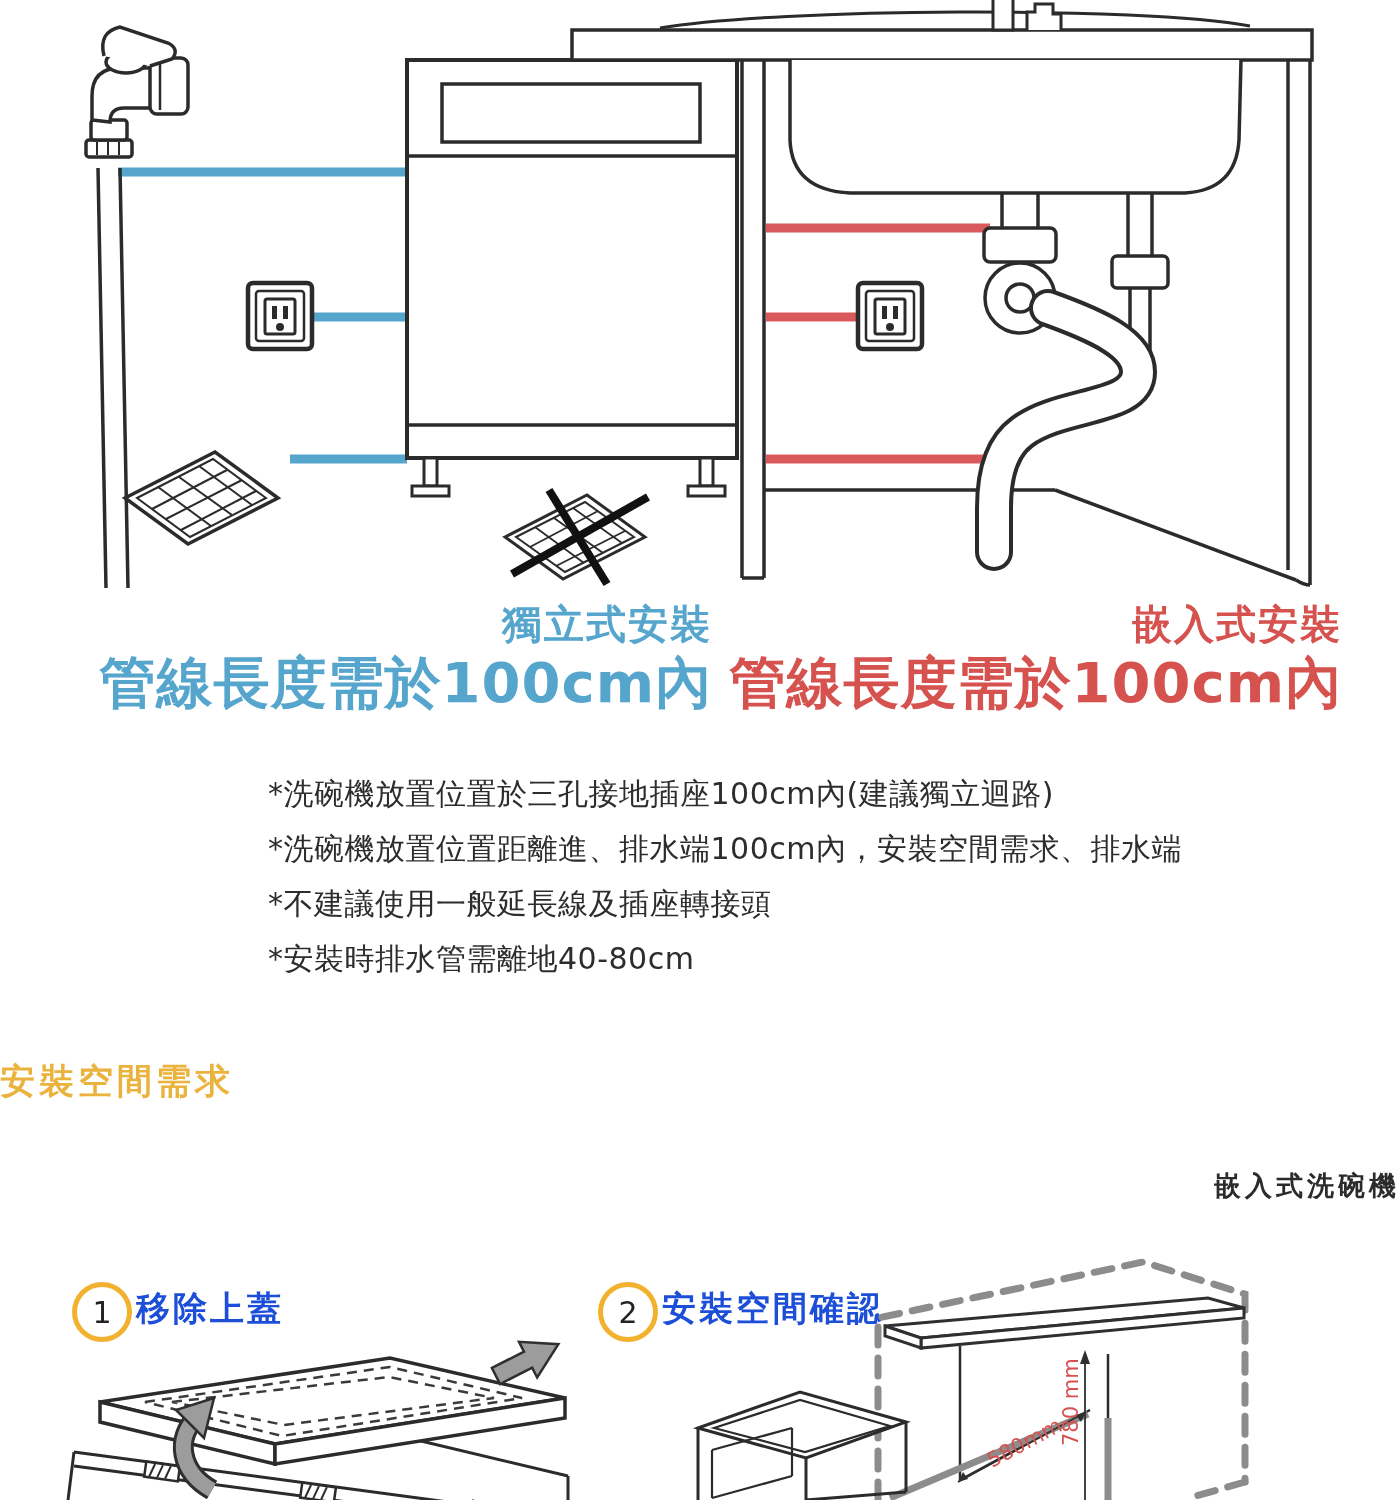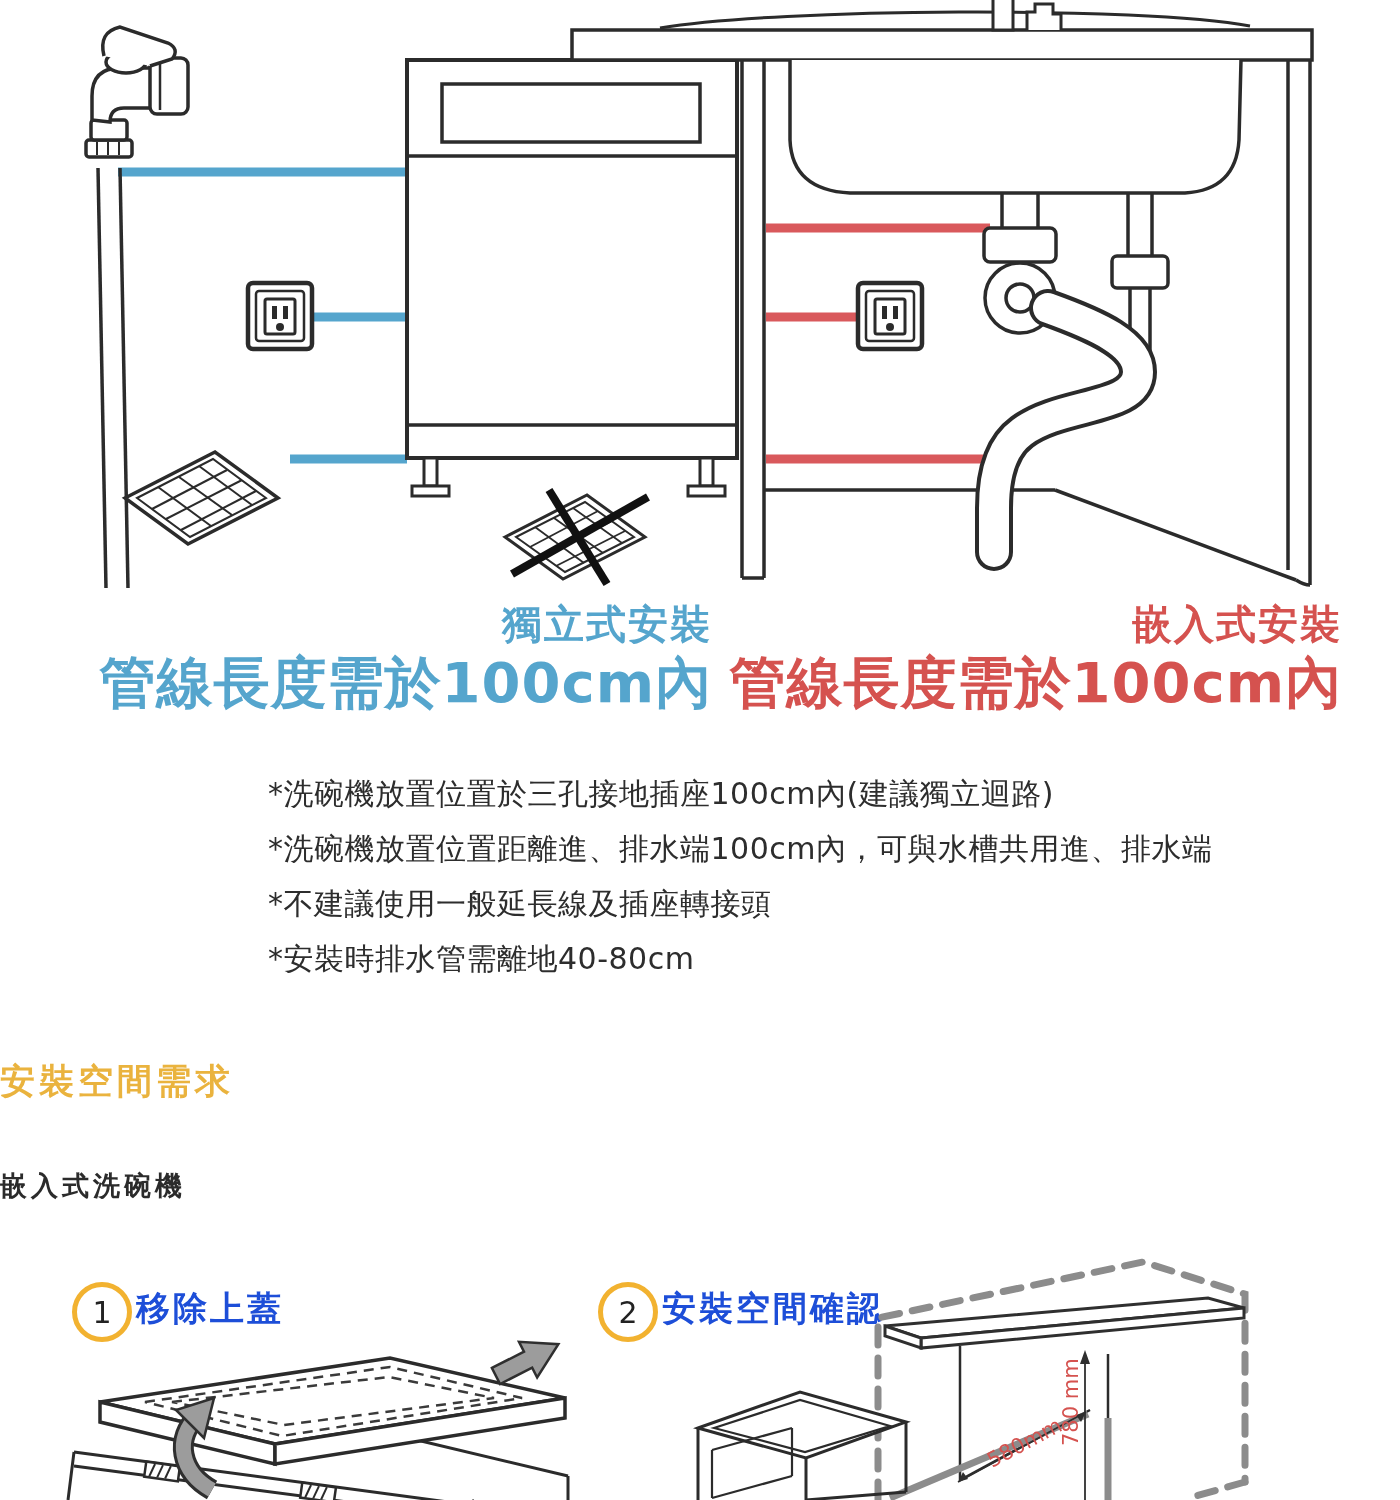--- a/index.html
+++ b/index.html
@@ -7,21 +7,21 @@
           font-family:"DejaVu Sans","Liberation Sans",sans-serif;}
   .abs{position:absolute;}
   .caption{width:620px;text-align:right;line-height:1.22;}
   .caption .t1{font-size:40px;font-weight:bold;letter-spacing:2px;}
   .caption .t2{font-size:56px;font-weight:bold;letter-spacing:1px;}
   .cap-blue{color:#55a5cd;}
   .cap-red{color:#d5524f;}
   .notes{left:268px;top:766px;color:#2d2d2d;font-size:30px;line-height:55px;letter-spacing:0.5px;}
   .sec-title{left:0;top:1058px;width:1400px;text-align:left;color:#eab33e;
              font-size:35px;font-weight:bold;letter-spacing:4px;}
-  .sec-sub{left:0;top:1168px;width:1400px;text-align:left;color:#2b2b2b;
+  .sec-sub{left:0;top:1168px;width:1400px;text-align:right;color:#2b2b2b;
            font-size:27px;font-weight:600;letter-spacing:4px;}
   .badge{width:50px;height:50px;border:5px solid #f2b230;border-radius:50%;
          color:#222;font-size:30px;font-weight:500;display:flex;align-items:center;justify-content:center;}
   .step-label{color:#1d4ed8;font-size:34px;font-weight:bold;letter-spacing:3px;line-height:56px;}
   svg{display:block;}
   .ln{stroke:#2b2b2b;fill:none;}
 </style>
 </head>
 <body>
 
@@ -150,21 +150,21 @@
     <div class="t1">獨立式安裝</div>
     <div class="t2">管線長度需於100cm內</div>
   </div>
   <div class="abs caption cap-red" style="left:722px;top:600px">
     <div class="t1">嵌入式安裝</div>
     <div class="t2">管線長度需於100cm內</div>
   </div>
 
   <div class="abs notes">
     <div>*洗碗機放置位置於三孔接地插座100cm內(建議獨立迴路)</div>
-    <div>*洗碗機放置位置距離進、排水端100cm內，可與水槽共用進、排水端</div>
+    <div>*洗碗機放置位置距離進、排水端100cm內，安裝空間需求、排水端</div>
     <div>*不建議使用一般延長線及插座轉接頭</div>
     <div>*安裝時排水管需離地40-80cm</div>
   </div>
 
   <div class="abs sec-title">安裝空間需求</div>
   <div class="abs sec-sub">嵌入式洗碗機</div>
 
   <div class="abs badge" style="left:72px;top:1282px">
     <span>1</span>
   </div>

